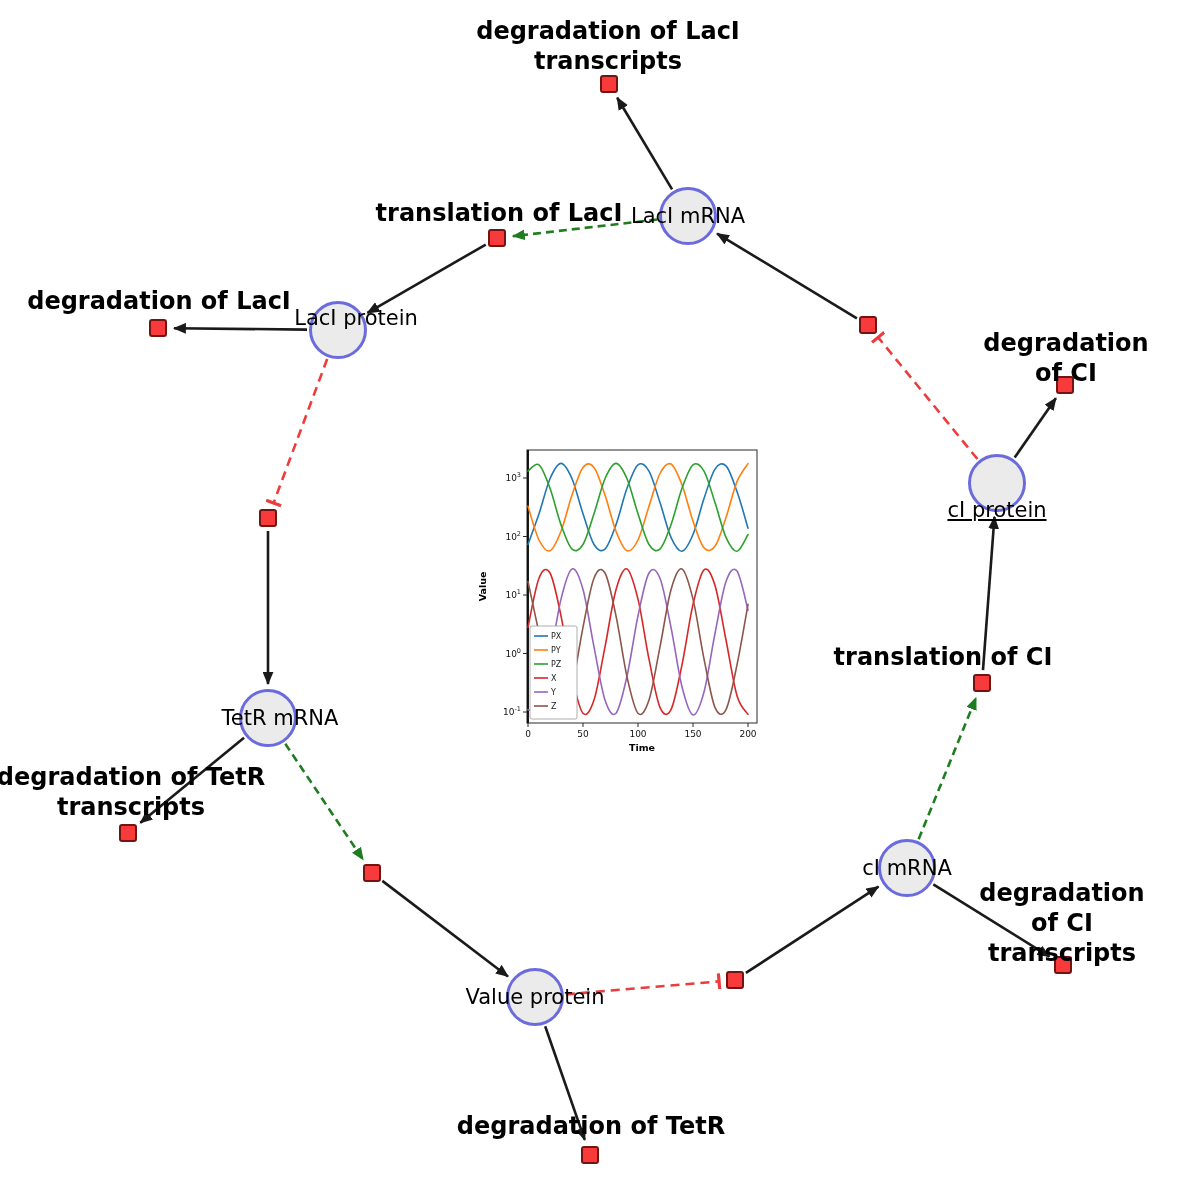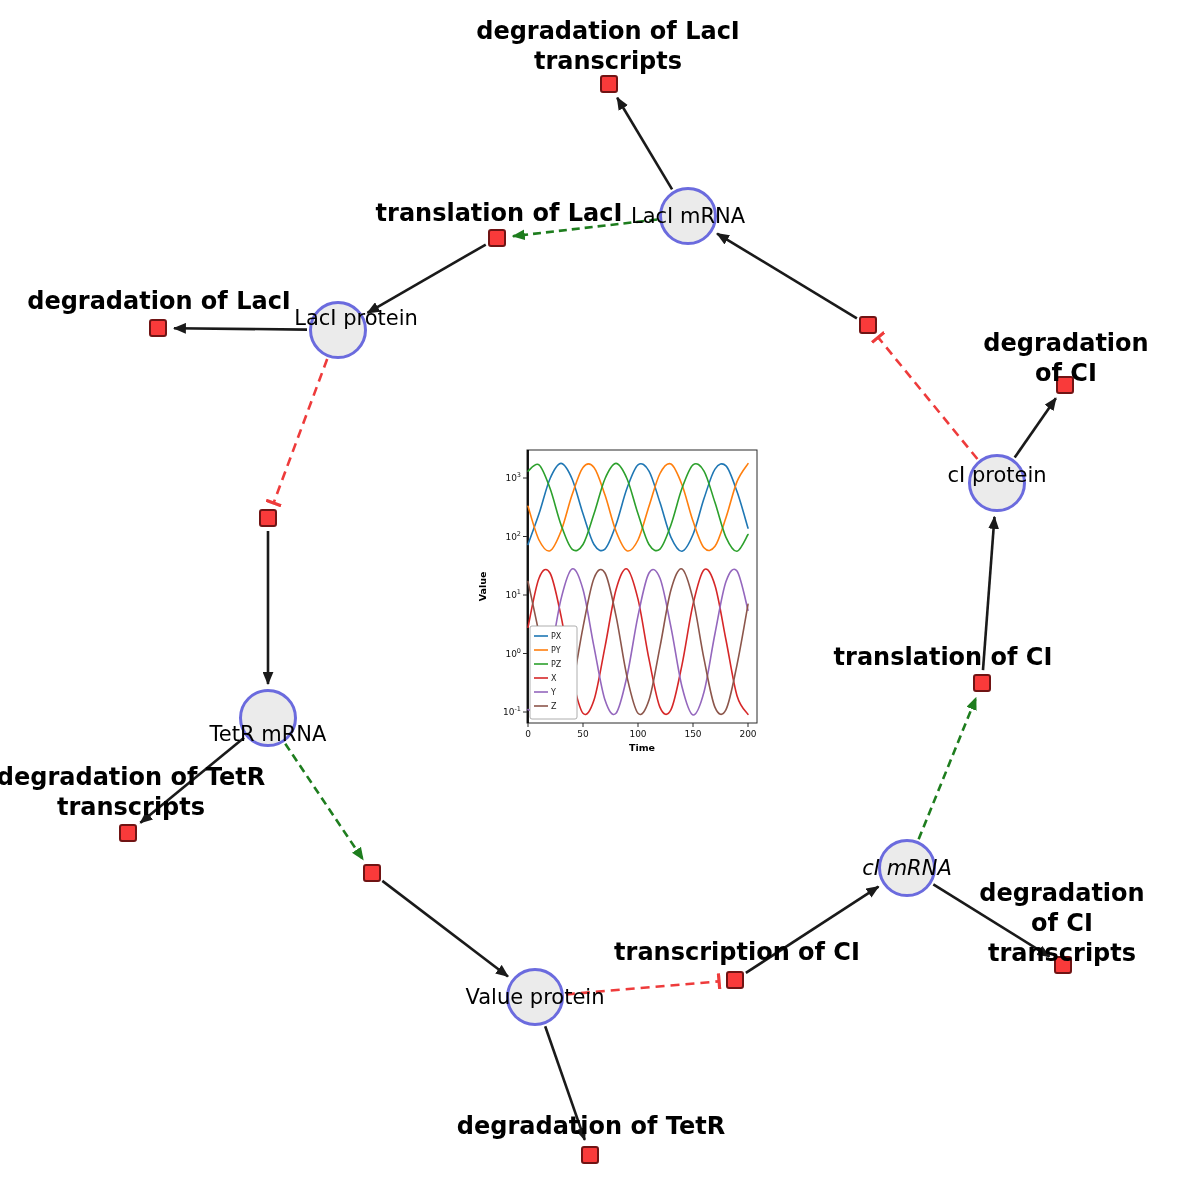--- a/index.html
+++ b/index.html
@@ -65,25 +65,25 @@
         <line x1="977.3944675712521" y1="458.9870222965723" x2="878.1189844793538" y2="337.3937949437046" stroke-width="2.6" fill="none" stroke="#ee3b3b" stroke-dasharray="9 6" marker-end="url(#tbar-red)"></line>
       </g>
   </svg>
 
   <div id="nodes-layer">
       <div class="species-node" style="left: 659px; top: 187px; background: rgb(235, 235, 235); border-color: rgb(107, 107, 222);"></div>
       <div class="species-label" style="left: 688px; top: 216px;">LacI mRNA</div>
       <div class="species-node" style="left: 309px; top: 301px; background: rgb(235, 235, 235); border-color: rgb(107, 107, 222);"></div>
       <div class="species-label" style="left: 338px; top: 318px; margin-left: 18px;">LacI protein</div>
       <div class="species-node" style="left: 968px; top: 454px; background: rgb(235, 235, 235); border-color: rgb(107, 107, 222);"></div>
-      <div class="species-label" style="left: 997px; top: 475px;">cI protein</div>
+      <div class="species-label" style="left: 997px; top: 510px; text-decoration: underline;">cI protein</div>
       <div class="species-node" style="left: 239px; top: 689px; background: rgb(235, 235, 235); border-color: rgb(107, 107, 222);"></div>
-      <div class="species-label" style="left: 268px; top: 718px; margin-top: 16px;">TetR mRNA</div>
+      <div class="species-label" style="left: 280px; top: 718px;">TetR mRNA</div>
       <div class="species-node" style="left: 878px; top: 839px; background: rgb(235, 235, 235); border-color: rgb(107, 107, 222);"></div>
-      <div class="species-label" style="left: 907px; top: 868px; font-style: italic;">cI mRNA</div>
+      <div class="species-label" style="left: 907px; top: 868px;">cI mRNA</div>
       <div class="species-node" style="left: 506px; top: 968px; background: rgb(235, 235, 235); border-color: rgb(107, 107, 222);"></div>
       <div class="species-label" style="left: 535px; top: 997px;">Value protein</div>
       <div class="reaction-node" style="left: 609px; top: 84px; background: rgb(249, 58, 58); border-color: rgb(112, 20, 20);"></div>
       <div class="reaction-label" style="left: 608px; top: 46px;">degradation of LacI
 transcripts</div>
       <div class="reaction-node" style="left: 497px; top: 238px; background: rgb(249, 58, 58); border-color: rgb(112, 20, 20);"></div>
       <div class="reaction-label" style="left: 499px; top: 213px; text-align: right;">translation of LacI</div>
       <div class="reaction-node" style="left: 868px; top: 325px; background: rgb(249, 58, 58); border-color: rgb(112, 20, 20);"></div>
       <div class="reaction-node" style="left: 158px; top: 328px; background: rgb(249, 58, 58); border-color: rgb(112, 20, 20);"></div>
       <div class="reaction-label" style="left: 159px; top: 301px;">degradation of LacI</div>
@@ -92,21 +92,20 @@
       <div class="reaction-node" style="left: 268px; top: 518px; background: rgb(249, 58, 58); border-color: rgb(112, 20, 20);"></div>
       <div class="reaction-node" style="left: 128px; top: 833px; background: rgb(249, 58, 58); border-color: rgb(112, 20, 20);"></div>
       <div class="reaction-label" style="left: 131px; top: 792px;">degradation of TetR
 transcripts</div>
       <div class="reaction-node" style="left: 372px; top: 873px; background: rgb(249, 58, 58); border-color: rgb(112, 20, 20);"></div>
       <div class="reaction-node" style="left: 982px; top: 683px; background: rgb(249, 58, 58); border-color: rgb(112, 20, 20);"></div>
       <div class="reaction-label" style="left: 943px; top: 657px;">translation of CI</div>
       <div class="reaction-node" style="left: 590px; top: 1155px; background: rgb(249, 58, 58); border-color: rgb(112, 20, 20);"></div>
       <div class="reaction-label" style="left: 591px; top: 1126px;">degradation of TetR</div>
       <div class="reaction-node" style="left: 735px; top: 980px; background: rgb(249, 58, 58); border-color: rgb(112, 20, 20);"></div>
-      <div class="reaction-label" style="left: 737px; top: 952px;">transcription of CI</div>
       <div class="reaction-node" style="left: 1063px; top: 965px; background: rgb(249, 58, 58); border-color: rgb(112, 20, 20);"></div>
       <div class="reaction-label" style="left: 1062px; top: 923px;">degradation of CI
 transcripts</div>
     </div>
 
   <svg id="chart-svg" width="292" height="320" viewBox="0 0 292 320">
       <clipPath id="plot-clip">
         <rect x="49" y="10" width="230" height="273"></rect>
       </clipPath>
       <g>

